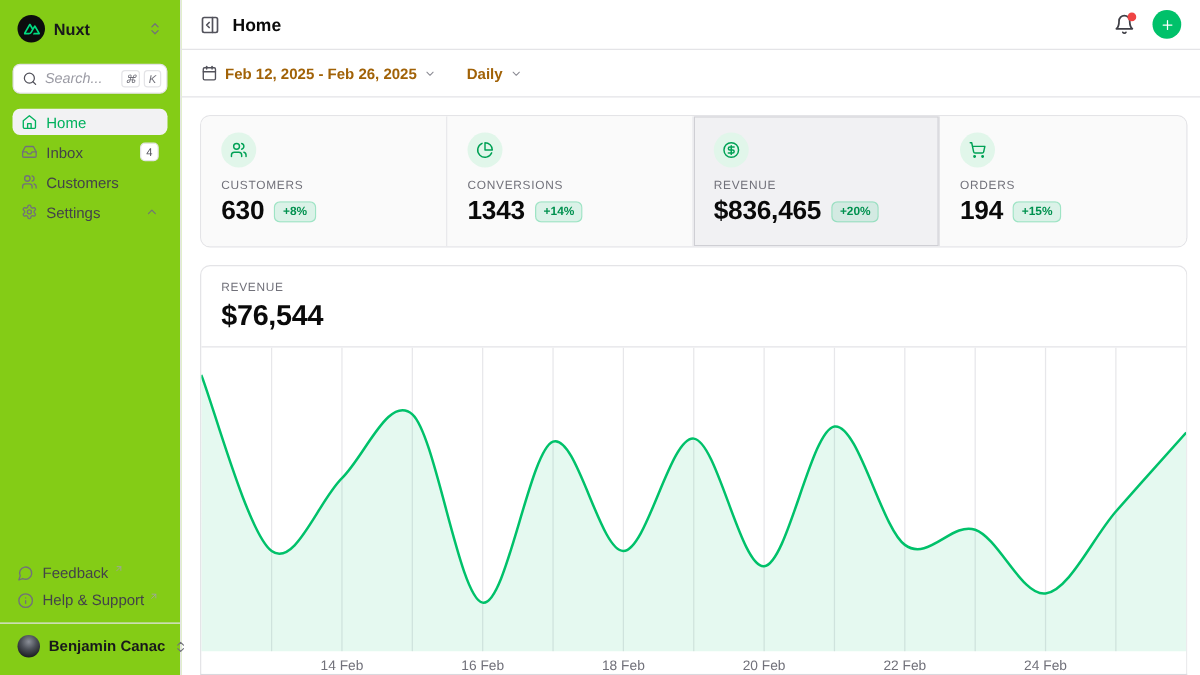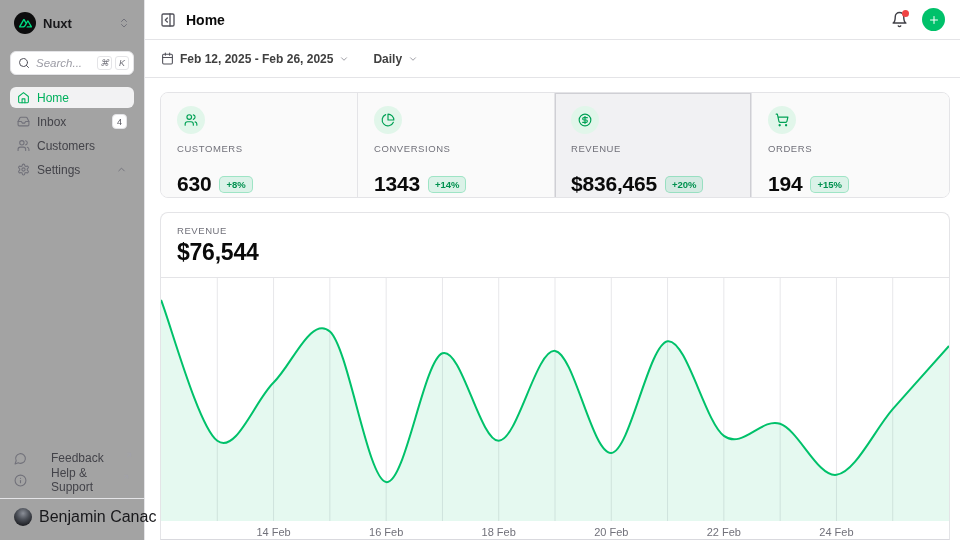--- a/index.html
+++ b/index.html
@@ -8,21 +8,21 @@
     width:960px; height:540px; overflow:hidden;
     font-family:"Liberation Sans", sans-serif;
     background:#fff; color:#0a0a0a; font-size:13px;
     -webkit-font-smoothing:antialiased;
   }
   .app { display:flex; width:960px; height:540px; }
 
   
   .sidebar {
     width:145px; flex:0 0 145px; border-right:1px solid #e4e4e7;
-    display:flex; flex-direction:column; padding:10px 10px 8px 10px; background:#a3a3a3;
+    display:flex; flex-direction:column; padding:10px 10px 8px 10px; background:#84cc16;
   }
   .ws-row { display:flex; align-items:center; gap:7px; padding:2px 4px 2px 4px; cursor:pointer; border-radius:6px; }
   .ws-logo { width:22px; height:22px; border-radius:50%; background:#0c0c0d; display:flex; align-items:center; justify-content:center; flex:0 0 22px; }
   .ws-logo svg { width:13px; height:13px; }
   .ws-name { font-weight:700; font-size:13px; color:#18181b; flex:1; }
   .updown { color:#71717a; display:flex; }
 
   .search-btn {
     margin-top:15px; height:24px; border:1px solid #e4e4e7; border-radius:6px;
     display:flex; align-items:center; gap:6px; padding:0 4px 0 7px; background:#fff;
@@ -49,33 +49,33 @@
     min-width:15px; height:15px; border:1px solid #e4e4e7; border-radius:4px;
     font-size:9px; color:#52525b; display:flex; align-items:center; justify-content:center; background:#fff;
   }
   .chev { color:#71717a; display:flex; }
 
   .subnav { margin:2px 0 0 14px; border-left:1px solid #e4e4e7; padding-left:11px; display:flex; flex-direction:column; }
   .subnav a { display:flex; align-items:center; height:22px; font-size:12px; color:#434349; font-weight:500; cursor:pointer; text-decoration:none; }
 
   .side-spacer { flex:1; }
   .foot-links { display:flex; flex-direction:column; gap:2px; padding-bottom:8px; }
-  .foot-link { display:flex; align-items:center; gap:24px; height:20px; padding:0 4px; color:#434349; font-size:12px; font-weight:500; cursor:pointer; }
+  .foot-link { display:flex; align-items:center; gap:7px; height:20px; padding:0 4px; color:#434349; font-size:12px; font-weight:500; cursor:pointer; }
   .foot-link .ic { color:#71717a; display:flex; }
   .ext { color:#a1a1aa; display:flex; margin-left:-3px; margin-top:-6px; }
 
   .user-row {
     border-top:1px solid #e4e4e7; margin:0 -10px; padding:9px 12px 6px 14px;
     display:flex; align-items:center; gap:7px; cursor:pointer;
   }
   .avatar {
     width:18px; height:18px; border-radius:50%; flex:0 0 18px;
     background:radial-gradient(circle at 50% 30%, #8b8f98 0%, #4b4f57 40%, #17181c 85%);
   }
-  .user-name { font-size:16px; font-weight:400; color:#18181b; flex:1; white-space:nowrap; }
+  .user-name { font-size:12px; font-weight:700; color:#18181b; flex:1; white-space:nowrap; }
 
   
   .main { flex:1; display:flex; flex-direction:column; min-width:0; }
   .topbar {
     height:40px; flex:0 0 40px; border-bottom:1px solid #e4e4e7;
     display:flex; align-items:center; padding:0 15px 0 15px; gap:10px;
   }
   .icon-btn { background:none; border:none; padding:0; display:flex; color:#52525b; cursor:pointer; }
   .page-title { font-size:14px; font-weight:700; color:#0a0a0a; }
   .topbar-right { margin-left:auto; display:flex; align-items:center; gap:14px; }
@@ -85,39 +85,39 @@
     width:23px; height:23px; border-radius:50%; border:none; background:#00c16a; color:#fff;
     display:flex; align-items:center; justify-content:center; cursor:pointer; padding:0;
   }
 
   .toolbar {
     height:38px; flex:0 0 38px; border-bottom:1px solid #e4e4e7;
     display:flex; align-items:center; padding:0 16px; gap:24px;
   }
   .tool-btn { display:flex; align-items:center; gap:6px; background:none; border:none; padding:0; cursor:pointer; font-family:inherit; }
   .tool-btn .ic { color:#52525b; display:flex; }
-  .tool-btn .txt { font-size:12px; font-weight:600; color:#404040; }
+  .tool-btn .txt { font-size:12px; font-weight:600; color:#a16207; }
   .tool-btn .chev { color:#8a8a93; }
 
   .content { flex:1; padding:14px 10px 0 15px; display:flex; flex-direction:column; min-height:0; }
 
   
   .stats {
     border:1px solid #e4e4e7; border-radius:8px; overflow:hidden;
     display:grid; grid-template-columns:repeat(4,1fr); height:106px; flex:0 0 106px;
   }
   .stat { background:#fafafa; padding:13px 16px; border-right:1px solid #e4e4e7; cursor:pointer; position:relative; }
   .stat:last-child { border-right:none; }
   .stat.selected { background:#f1f1f3; box-shadow:inset 0 0 0 1px #cfcfd4; }
   .stat-icon {
     width:28px; height:28px; border-radius:50%; background:#e1f6ea;
     display:flex; align-items:center; justify-content:center; color:#00a155;
   }
   .stat-label { margin-top:9px; font-size:9.5px; letter-spacing:0.06em; color:#71717a; font-weight:500; }
-  .stat-valrow { margin-top:18px; display:flex; align-items:center; gap:8px; }
+  .stat-valrow { margin-top:3px; display:flex; align-items:center; gap:8px; }
   .stat-value { font-size:21px; font-weight:700; color:#0a0a0a; letter-spacing:-0.01em; }
   .delta-badge {
     font-size:9.5px; font-weight:700; color:#00914f; background:rgba(0,193,106,0.12);
     box-shadow:inset 0 0 0 1px rgba(0,193,106,0.28); border-radius:5px; padding:3px 7px;
   }
 
   
   .chart-card { margin-top:14px; border:1px solid #e4e4e7; border-radius:8px 8px 0 0; border-bottom:1px solid #d9d9de; overflow:hidden; flex:1; display:flex; flex-direction:column; background:#fff; }
   .chart-head { padding:12px 16px 11px 16px; border-bottom:1px solid #e4e4e7; }
   .chart-label { font-size:9.5px; letter-spacing:0.06em; color:#71717a; font-weight:500; }

